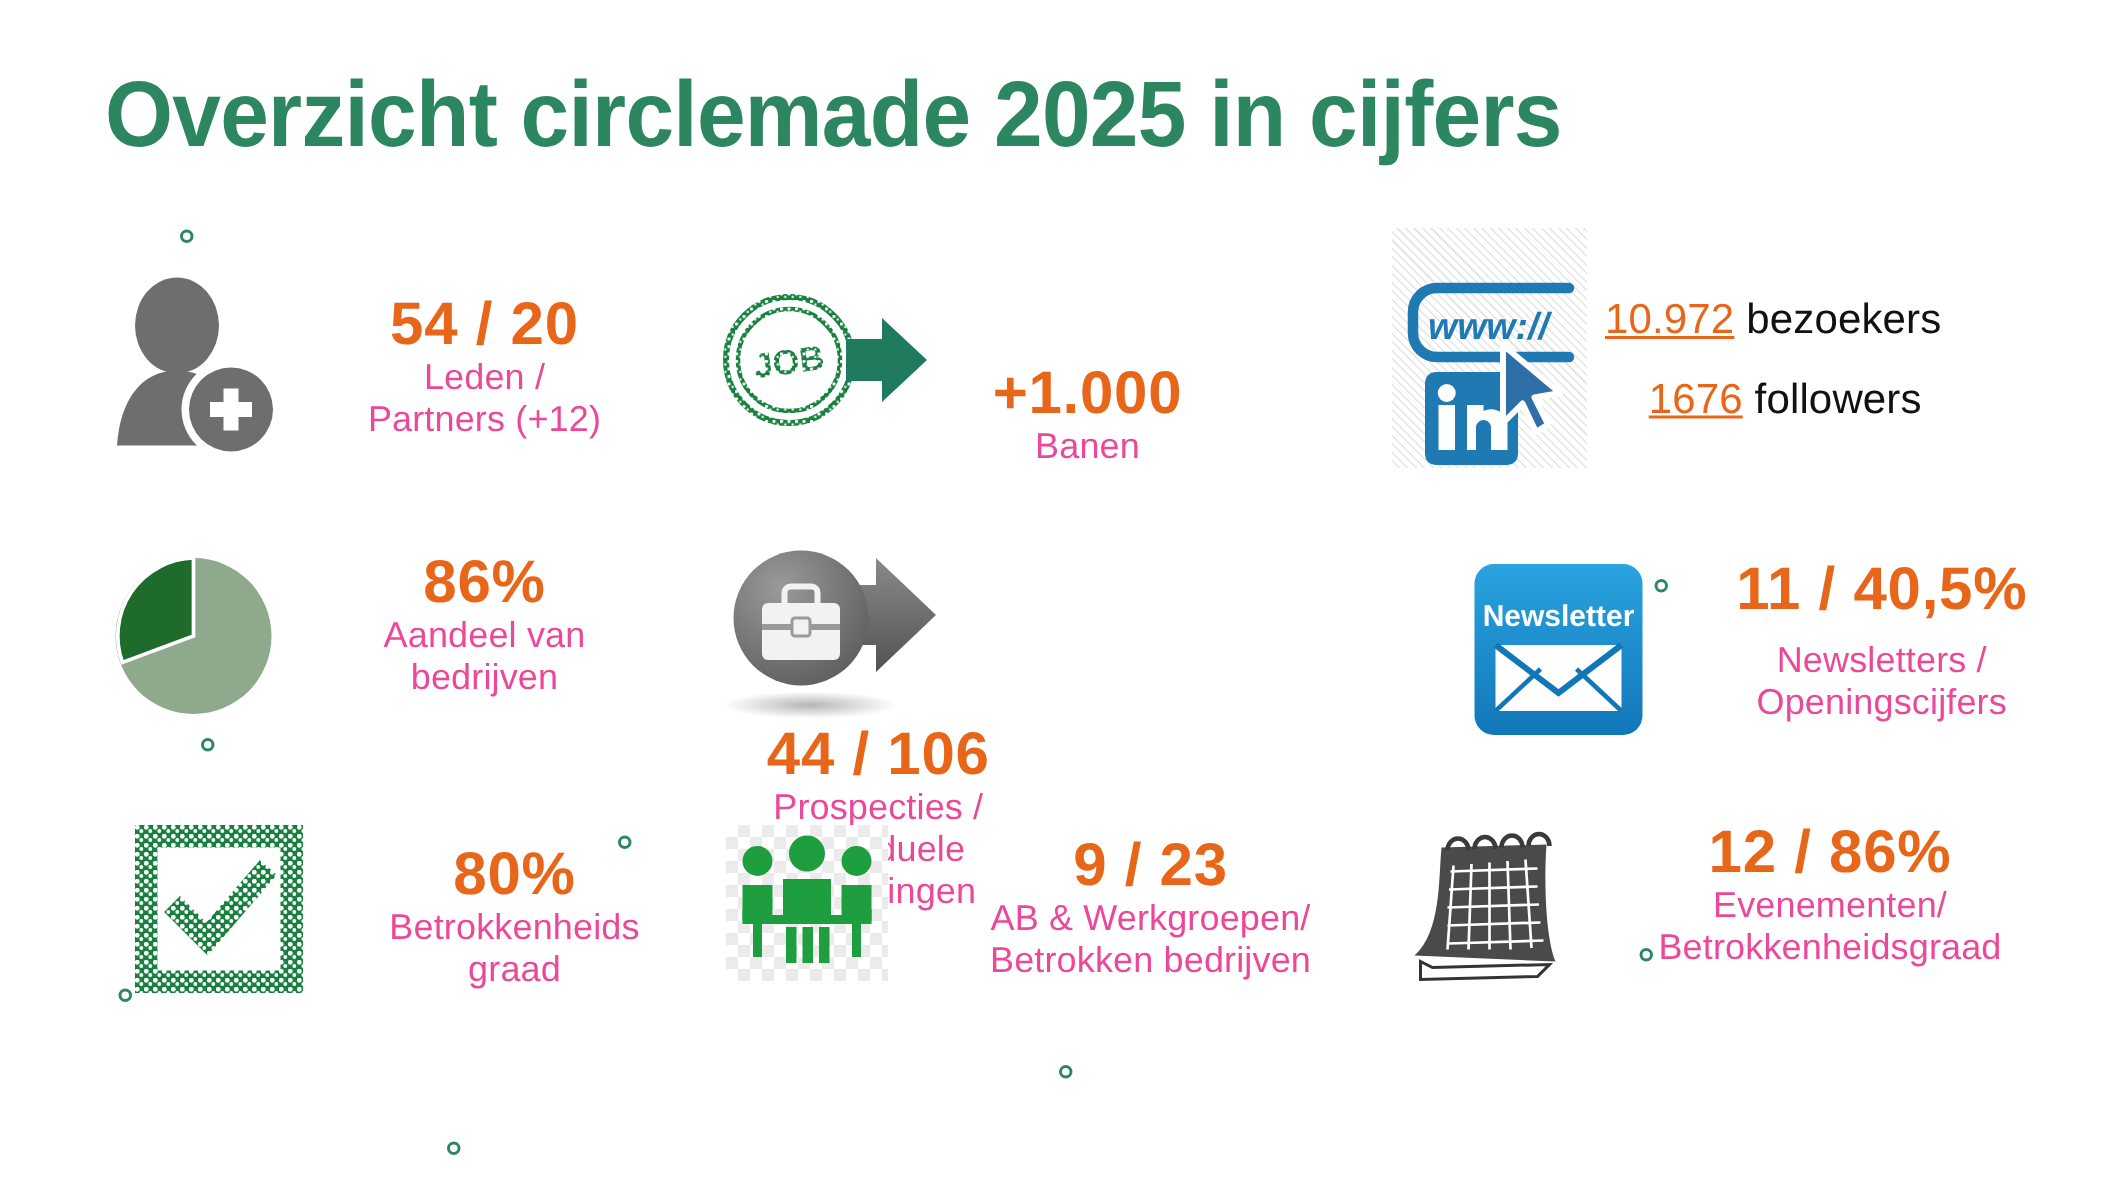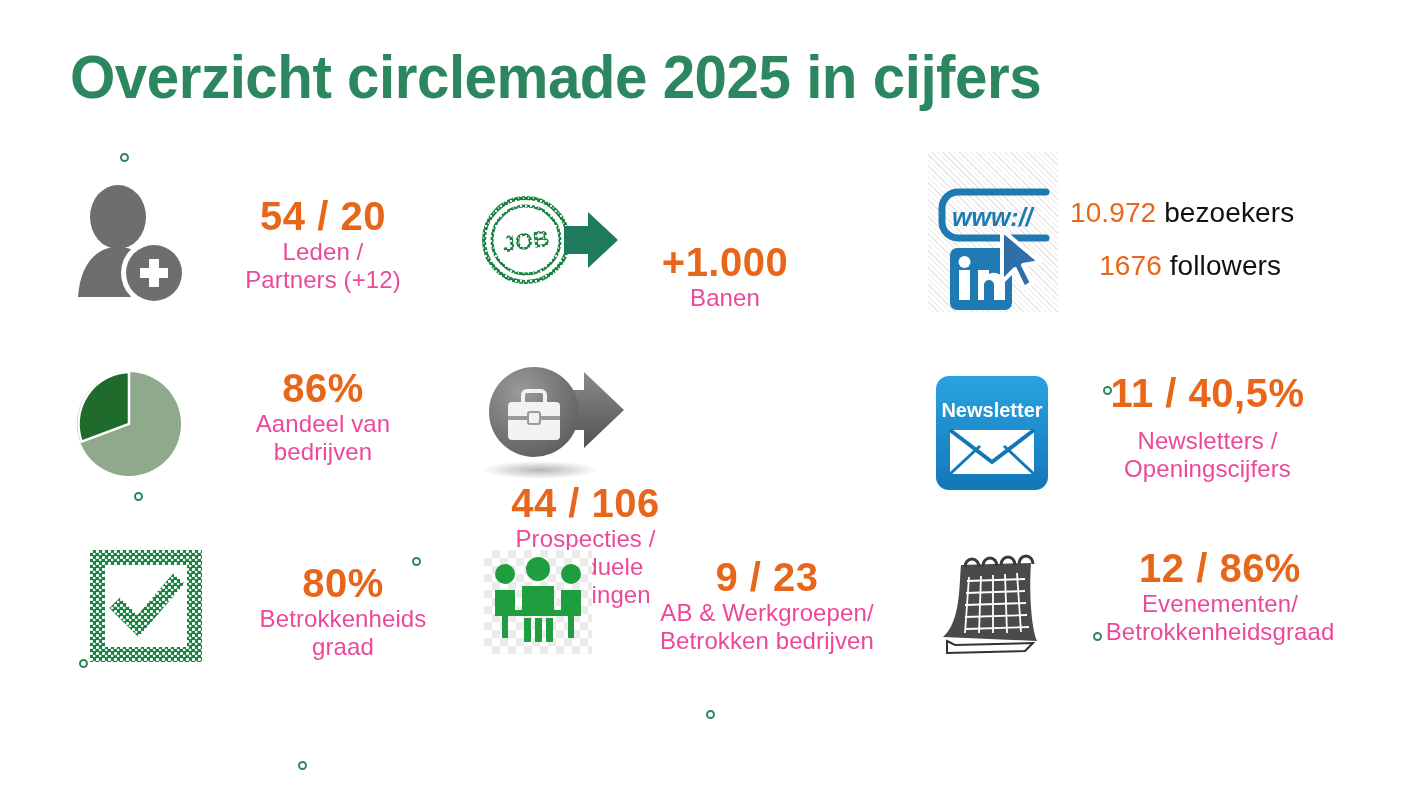--- a/index.html
+++ b/index.html
@@ -66,20 +66,21 @@
   .inline-row {
     white-space: nowrap;
     font-size: 28px;
     line-height: 1.9;
     color: #111111;
     letter-spacing: 0.1px;
   }
   .inline-row .num {
     color: #E8661A;
     font-weight: normal;
+    text-decoration: underline;
   }
 
   
   .ring {
     position: absolute;
     border: 2px solid #2C8761;
     border-radius: 50%;
     box-sizing: border-box;
   }
 
@@ -229,21 +230,21 @@
     </svg>
   </div>
   <div class="stat-text" style="width:215px; padding-top:2px;">
     <div class="stat-value">44 / 106</div>
     <div class="stat-label">Prospecties /
 Individuele
 opvolgingen</div>
   </div>
 </div>
 
-<div class="stat" style="left:930px; top:370px;justify-content:flex-end;">
+<div class="stat" style="left:977px; top:370px;justify-content:flex-end;">
   <div class="stat-icon" style="width:150px;">
     <svg width="122" height="126" viewBox="0 0 122 126">
       <defs>
         <linearGradient id="nlGrad" x1="0" y1="0" x2="0" y2="1">
           <stop offset="0%" stop-color="#2AA3E0"></stop>
           <stop offset="100%" stop-color="#1277B8"></stop>
         </linearGradient>
       </defs>
       <rect x="6" y="6" width="112" height="114" rx="13" fill="url(#nlGrad)"></rect>
       <text x="62" y="47" font-family="'Liberation Sans', sans-serif" font-size="20" font-weight="bold" fill="#ffffff" text-anchor="middle">Newsletter</text>

